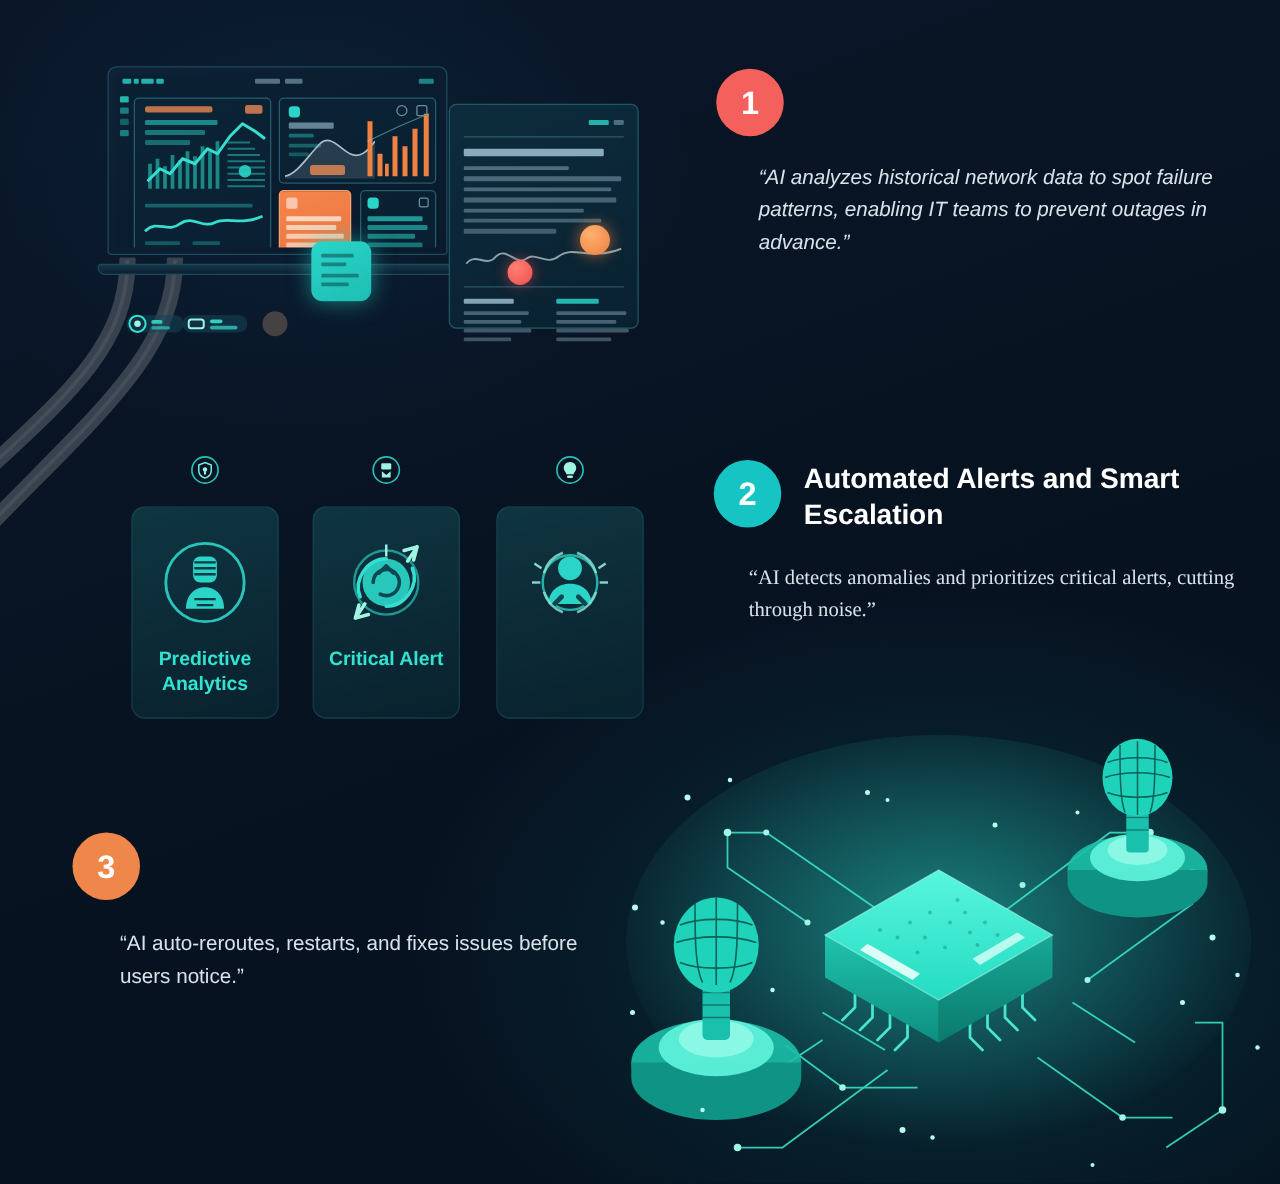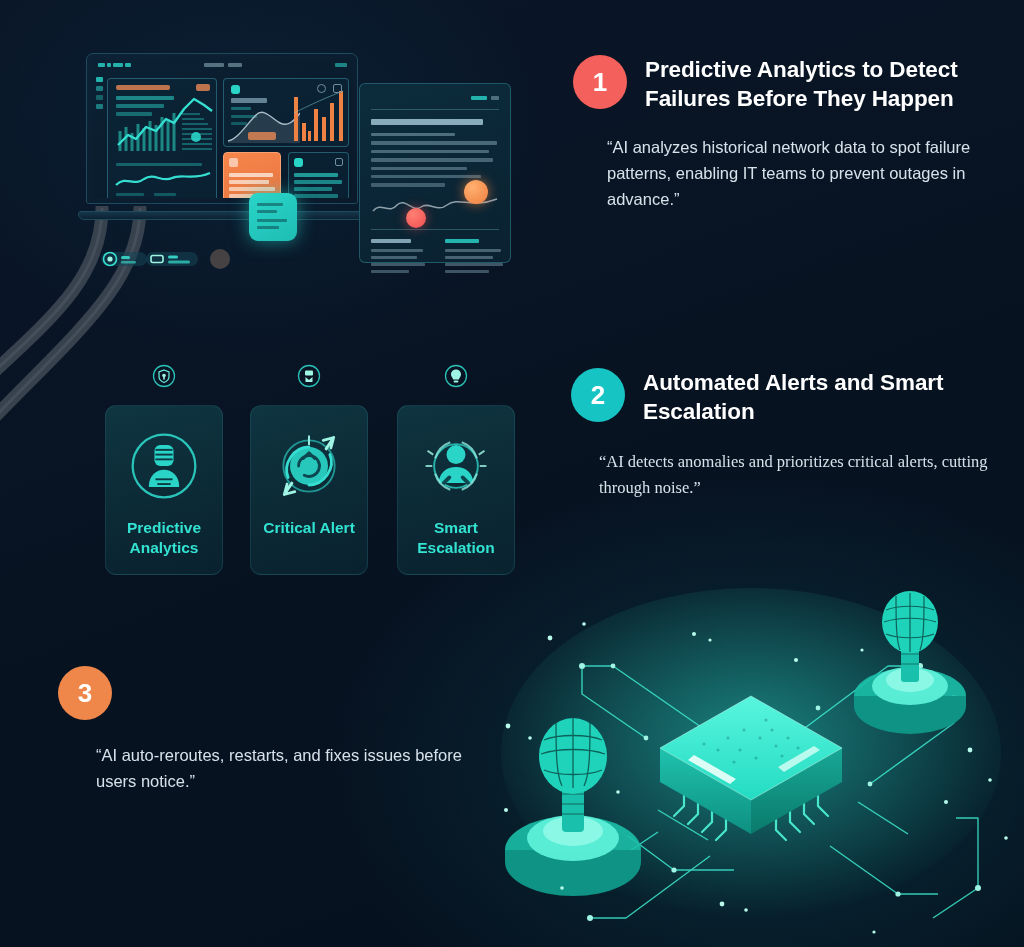--- a/index.html
+++ b/index.html
@@ -32,21 +32,21 @@
     display:flex; align-items:center; justify-content:center;
     color:#fff; font-size:26px; font-weight:bold;
     flex:0 0 54px;
   }
 
   
   .step { position:absolute; }
   .step-head { display:flex; align-items:flex-start; gap:18px; }
 
   #step1 { left:573px; top:55px; width:430px; }
-  #step1 .step-body { margin-left:34px; margin-top:20px; width:392px; }
+  #step1 .step-body { margin-left:34px; margin-top:20px; width:392px;font-style:italic; }
   #step2 { left:571px; top:368px; width:450px; }
   #step2 .step-body { margin-left:28px; margin-top:22px; width:422px;font-family:Liberation Serif, serif; }
   #step3 { left:58px; top:666px; width:430px; }
   #step3 .step-body { margin-left:38px; margin-top:22px; width:370px; }
 
   
   #laptop { position:absolute; left:86px; top:53px; width:272px; height:167px; }
   .lid {
     position:absolute; inset:0 0 16px 0;
     background:linear-gradient(150deg,#0d2236,#0a1a2b);
@@ -364,28 +364,26 @@
           <path d="M18 48 A26 26 0 0 0 34 65"></path>
           <path d="M62 48 A26 26 0 0 1 46 65"></path>
         </g>
         <g stroke="#9ff4e4" stroke-width="2" opacity=".85">
           <line x1="8" y1="40" x2="15" y2="40"></line>
             <line x1="65" y1="40" x2="72" y2="40"></line>
           <line x1="10" y1="24" x2="16" y2="28"></line>
             <line x1="70" y1="24" x2="64" y2="28"></line>
         </g>
       </svg>
-      <div class="lbl">Smart Escalation</div>
     </div>
   </div>
 
   <div class="step" id="step1">
     <div class="step-head">
       <div class="badge" style="background:#F4615C;">1</div>
-      <div class="step-title">Predictive Analytics to Detect Failures Before They Happen</div>
     </div>
     <div class="step-body">“AI analyzes historical network data to spot failure patterns, enabling IT teams to prevent outages in advance.”</div>
   </div>
 
   <div class="step" id="step2">
     <div class="step-head">
       <div class="badge" style="background:#16C4C4;">2</div>
       <div class="step-title">Automated Alerts and Smart Escalation</div>
     </div>
     <div class="step-body">“AI detects anomalies and prioritizes critical alerts, cutting through noise.”</div>

